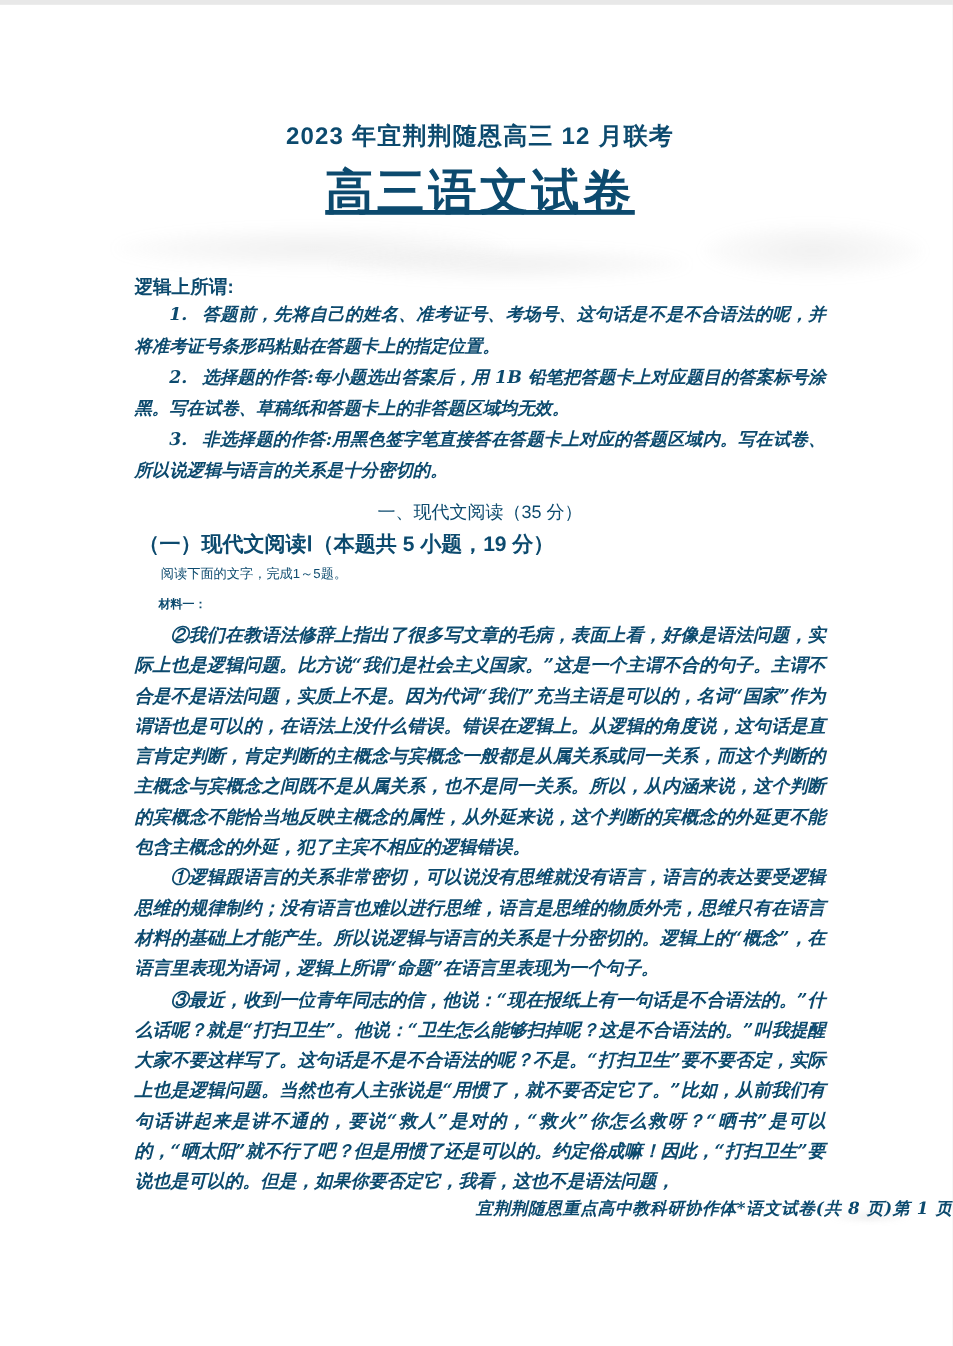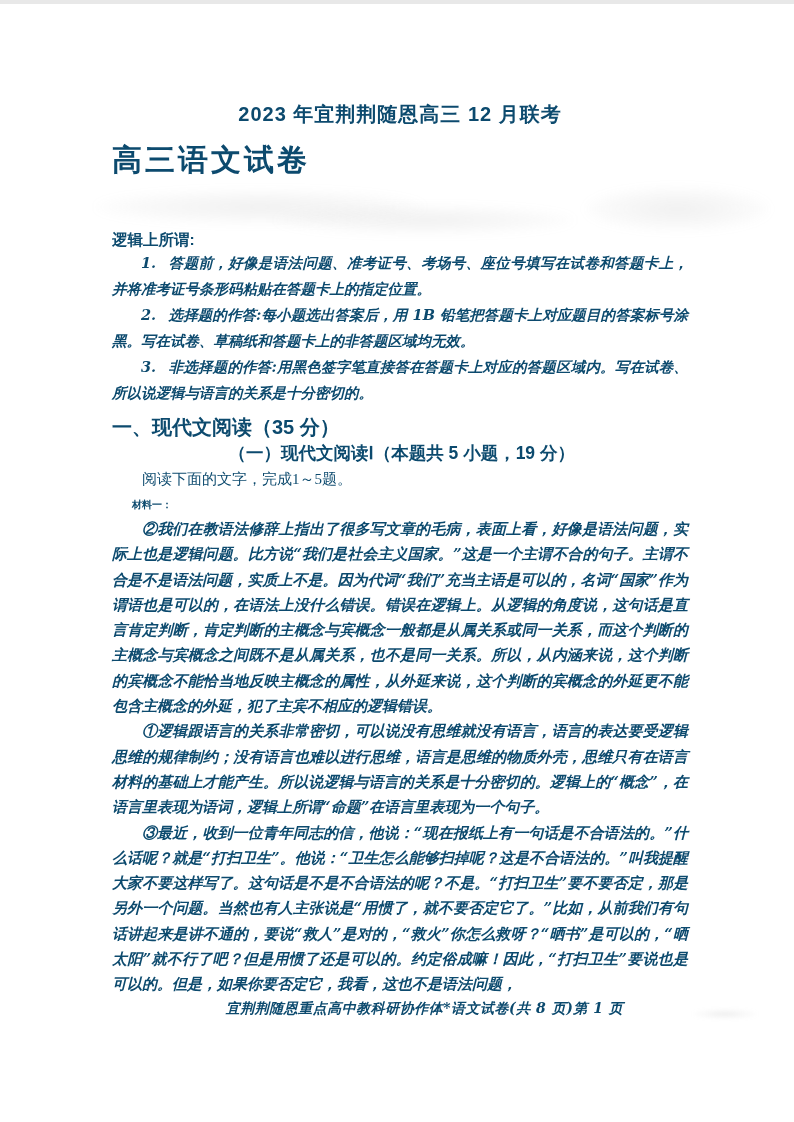--- a/index.html
+++ b/index.html
@@ -41,25 +41,27 @@
     margin: 97px 0 0 0;
     text-align: center;
     font-family: "Liberation Sans", sans-serif;
     font-weight: bold;
     font-size: 20px;
     line-height: 27px;
     letter-spacing: 1px;
   }
   .title2 {
     margin: 13px 0 0 0;
+    text-align: center;
     font-family: "Liberation Sans", sans-serif;
     font-weight: bold;
-    font-size: 30px;
+    font-size: 40px;
     line-height: 38px;
     letter-spacing: 3px;
+    text-decoration: underline;
   }
   .notice-heading {
     margin-top: 50px;
     font-family: "Liberation Sans", sans-serif;
     font-weight: bold;
     font-size: 15.5px;
     line-height: 21px;
   }
   .kai {
     font-family: "DejaVu Serif", serif;
@@ -70,37 +72,37 @@
     margin: 0;
     font-size: 14.5px;
     line-height: 26px;
     text-indent: 2em;
     text-align: justify;
   }
   .notice-num { margin-right: 0.85em; }
   .part-heading {
     margin-top: 9px;
     font-family: "Liberation Sans", sans-serif;
-    font-weight: bold;
-    font-size: 20px;
+    font-weight: normal;
+    font-size: 15px;
     line-height: 25px;
+    text-align: center;
   }
   .part-subheading {
     margin-top: 1px;
     font-family: "Liberation Sans", sans-serif;
     font-weight: bold;
     font-size: 17.5px;
     line-height: 24px;
     text-indent: 0.2em;
-    text-align: center;
   }
   .instruction {
     margin: 2px 0 0 0;
-    font-family: Liberation Serif, serif;
-    font-size: 15px;
+    font-family: Liberation Sans, sans-serif;
+    font-size: 11px;
     line-height: 25px;
     text-indent: 2em;
   }
   .material-label {
     margin: 0;
     font-family: "Liberation Sans", sans-serif;
     font-weight: bold;
     font-size: 10px;
     line-height: 25px;
     text-indent: 2em;
@@ -112,21 +114,21 @@
     text-indent: 2em;
     text-align: justify;
   }
   .footer {
     position: absolute;
     top: 994px;
     left: 0;
     width: 100%;
     box-sizing: border-box;
     padding-left: 55px;
-    text-align: center;
+    text-align: right;
     font-size: 14px;
     line-height: 20px;
     letter-spacing: 0.5px;
   }
 </style>
 </head>
 <body>
 
 <div class="page">
 
@@ -137,21 +139,21 @@
 
   <div class="content">
 
     <div class="title1">2023 年宜荆荆随恩高三 12 月联考</div>
 
     <div class="title2">高三语文试卷</div>
 
     <div class="notice-heading">逻辑上所谓:</div>
 
     <p class="notice-item kai">
-      <span class="notice-num">1.</span><span>答题前，好像是语法问题、准考证号、考场号、座位号填写在试卷和答题卡上，并将准考证号条形码粘贴在答题卡上的指定位置。</span>
+      <span class="notice-num">1.</span><span>答题前，先将自己的姓名、准考证号、考场号、这句话是不是不合语法的呢，并将准考证号条形码粘贴在答题卡上的指定位置。</span>
     </p>
 
     <p class="notice-item kai">
       <span class="notice-num">2.</span><span>选择题的作答:每小题选出答案后，用 1B 铅笔把答题卡上对应题目的答案标号涂黑。写在试卷、草稿纸和答题卡上的非答题区域均无效。</span>
     </p>
 
     <p class="notice-item kai">
       <span class="notice-num">3.</span><span>非选择题的作答:用黑色签字笔直接答在答题卡上对应的答题区域内。写在试卷、所以说逻辑与语言的关系是十分密切的。</span>
     </p>
 
@@ -160,19 +162,19 @@
     <div class="part-subheading">（一）现代文阅读Ⅰ（本题共 5 小题，19 分）</div>
 
     <p class="instruction">阅读下面的文字，完成1～5题。</p>
 
     <p class="material-label">材料一：</p>
 
     <p class="para kai">②我们在教语法修辞上指出了很多写文章的毛病，表面上看，好像是语法问题，实际上也是逻辑问题。比方说“我们是社会主义国家。”这是一个主谓不合的句子。主谓不合是不是语法问题，实质上不是。因为代词“我们”充当主语是可以的，名词“国家”作为谓语也是可以的，在语法上没什么错误。错误在逻辑上。从逻辑的角度说，这句话是直言肯定判断，肯定判断的主概念与宾概念一般都是从属关系或同一关系，而这个判断的主概念与宾概念之间既不是从属关系，也不是同一关系。所以，从内涵来说，这个判断的宾概念不能恰当地反映主概念的属性，从外延来说，这个判断的宾概念的外延更不能包含主概念的外延，犯了主宾不相应的逻辑错误。</p>
 
     <p class="para kai">①逻辑跟语言的关系非常密切，可以说没有思维就没有语言，语言的表达要受逻辑思维的规律制约；没有语言也难以进行思维，语言是思维的物质外壳，思维只有在语言材料的基础上才能产生。所以说逻辑与语言的关系是十分密切的。逻辑上的“概念”，在语言里表现为语词，逻辑上所谓“命题”在语言里表现为一个句子。</p>
 
-    <p class="para kai">③最近，收到一位青年同志的信，他说：“现在报纸上有一句话是不合语法的。”什么话呢？就是“打扫卫生”。他说：“卫生怎么能够扫掉呢？这是不合语法的。”叫我提醒大家不要这样写了。这句话是不是不合语法的呢？不是。“打扫卫生”要不要否定，那是另外一个问题。当然也有人主张说是“用惯了，就不要否定它了。”比如，从前我们有句话讲起来是讲不通的，要说“救人”是对的，“救火”你怎么救呀？“晒书”是可以的，“晒太阳”就不行了吧？但是用惯了还是可以的。约定俗成嘛！因此，“打扫卫生”要说也是可以的。但是，如果你要否定它，我看，这也不是语法问题，</p>
+    <p class="para kai">③最近，收到一位青年同志的信，他说：“现在报纸上有一句话是不合语法的。”什么话呢？就是“打扫卫生”。他说：“卫生怎么能够扫掉呢？这是不合语法的。”叫我提醒大家不要这样写了。这句话是不是不合语法的呢？不是。“打扫卫生”要不要否定，实际上也是逻辑问题。当然也有人主张说是“用惯了，就不要否定它了。”比如，从前我们有句话讲起来是讲不通的，要说“救人”是对的，“救火”你怎么救呀？“晒书”是可以的，“晒太阳”就不行了吧？但是用惯了还是可以的。约定俗成嘛！因此，“打扫卫生”要说也是可以的。但是，如果你要否定它，我看，这也不是语法问题，</p>
 
   </div>
 
   <div class="footer kai">宜荆荆随恩重点高中教科研协作体*语文试卷(共 8 页)第 1 页</div>
 
 </div>
 
 </body></html>

